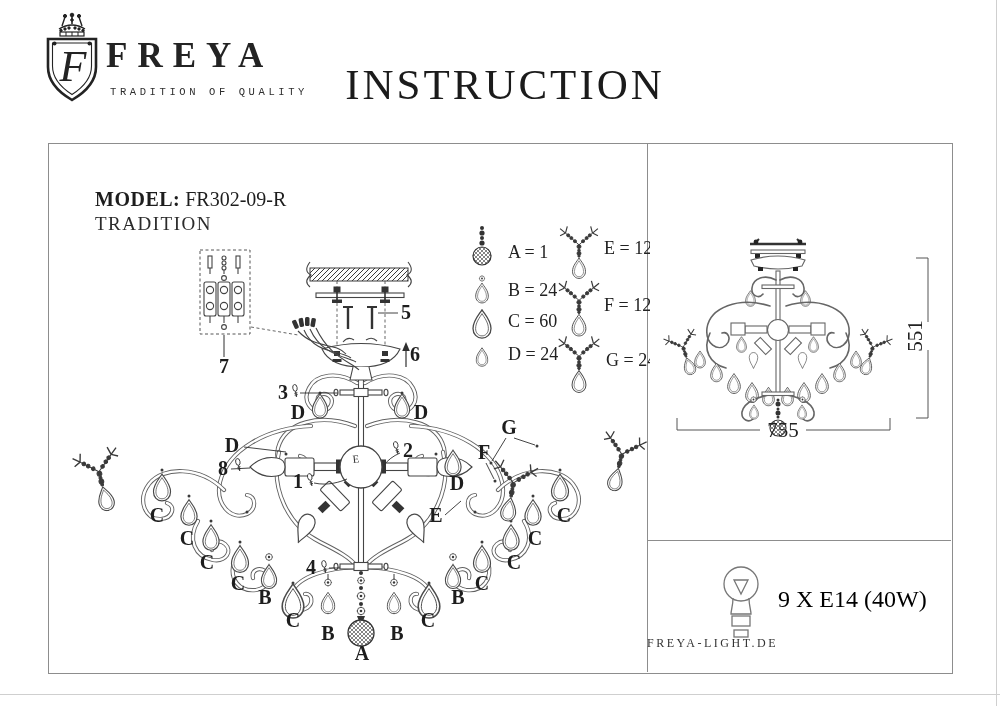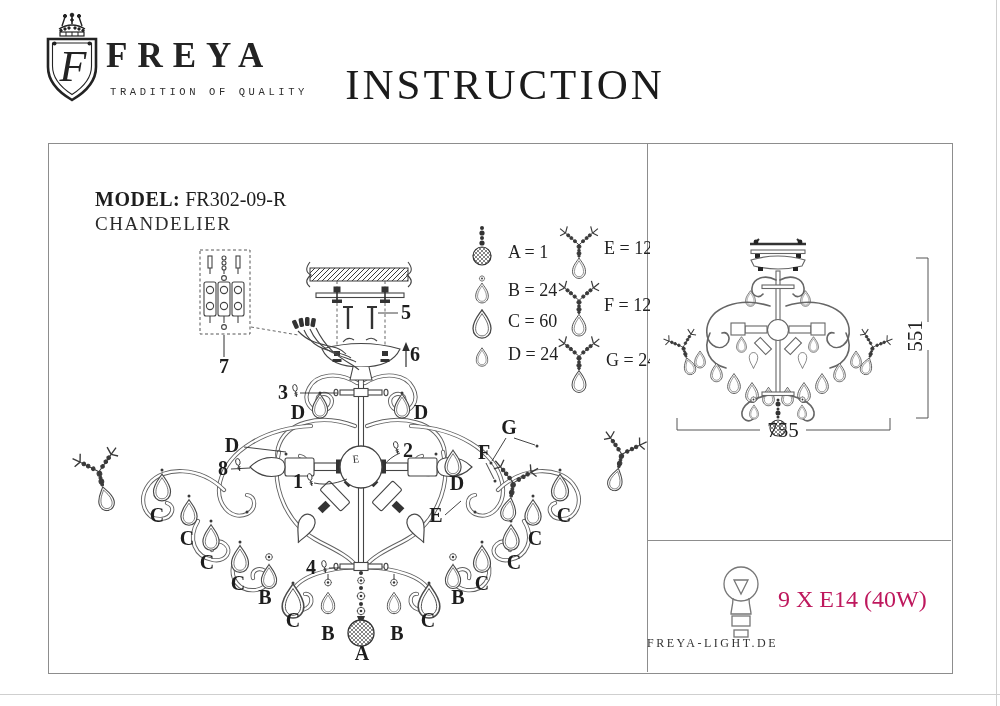--- a/index.html
+++ b/index.html
@@ -24,21 +24,21 @@
   .dim{font-size:21px;fill:#222;text-anchor:middle;}
   .ldr{stroke:#2f2f2f;stroke-width:0.9;fill:none;}
   .dash{stroke:#555;stroke-width:0.9;fill:none;stroke-dasharray:3 2.5;}
   .ln{stroke:#444;stroke-width:1.1;fill:none;}
   .lnw{stroke:#444;stroke-width:1.1;fill:#fff;}
   .dk{fill:#333;stroke:none;}
   .tO{stroke:#616161;stroke-width:4.2;fill:none;stroke-linecap:round;}
   .tI{stroke:#ffffff;stroke-width:2.4;fill:none;stroke-linecap:round;}
   .mini{stroke:#666;stroke-width:1.6;fill:none;stroke-linecap:round;}
   .miniw{stroke:#666;stroke-width:1.1;fill:#fff;}
-  #spec{left:778px;top:586px;font-size:24px;color:#be185d;}
+  #spec{left:778px;top:586px;font-size:24px;color:#000000;}
   #site{left:647px;top:636px;width:305px;font-size:12px;letter-spacing:2.5px;color:#333;}
   .edge{background:#cfcfcf;}
 </style>
 </head>
 <body>
 
 <div id="page">
 
   <svg width="0" height="0" style="position:absolute" aria-hidden="true">
     <defs>
@@ -124,21 +124,21 @@
   <div class="abs" id="tagline">TRADITION OF QUALITY</div>
   <div class="abs" id="title">INSTRUCTION</div>
 
   <div class="abs" id="frame"></div>
   <div class="abs frameline" style="left:647px;top:143px;width:1px;height:529px"></div>
   <div class="abs frameline" style="left:647px;top:540px;width:304px;height:1px"></div>
 
   <div class="abs" id="model">
     <div><span class="b">MODEL:</span>
       <span>FR302-09-R</span></div>
-    <div id="modeltype">CHANDELIER</div>
+    <div id="modeltype">TRADITION</div>
   </div>
 
   <svg class="abs" style="left:462px;top:223px" width="188" height="170" viewBox="0 0 188 170">
     <g>
       <circle cx="20" cy="5" r="2" class="dk"></circle>
         <circle cx="20" cy="10" r="2.6" class="dk"></circle>
       <circle cx="20" cy="15" r="2" class="dk"></circle>
         <circle cx="20" cy="20" r="2.6" class="dk"></circle>
       <circle cx="20" cy="33" r="9" fill="url(#net)" stroke="#333" stroke-width="1.2"></circle>
     </g>

